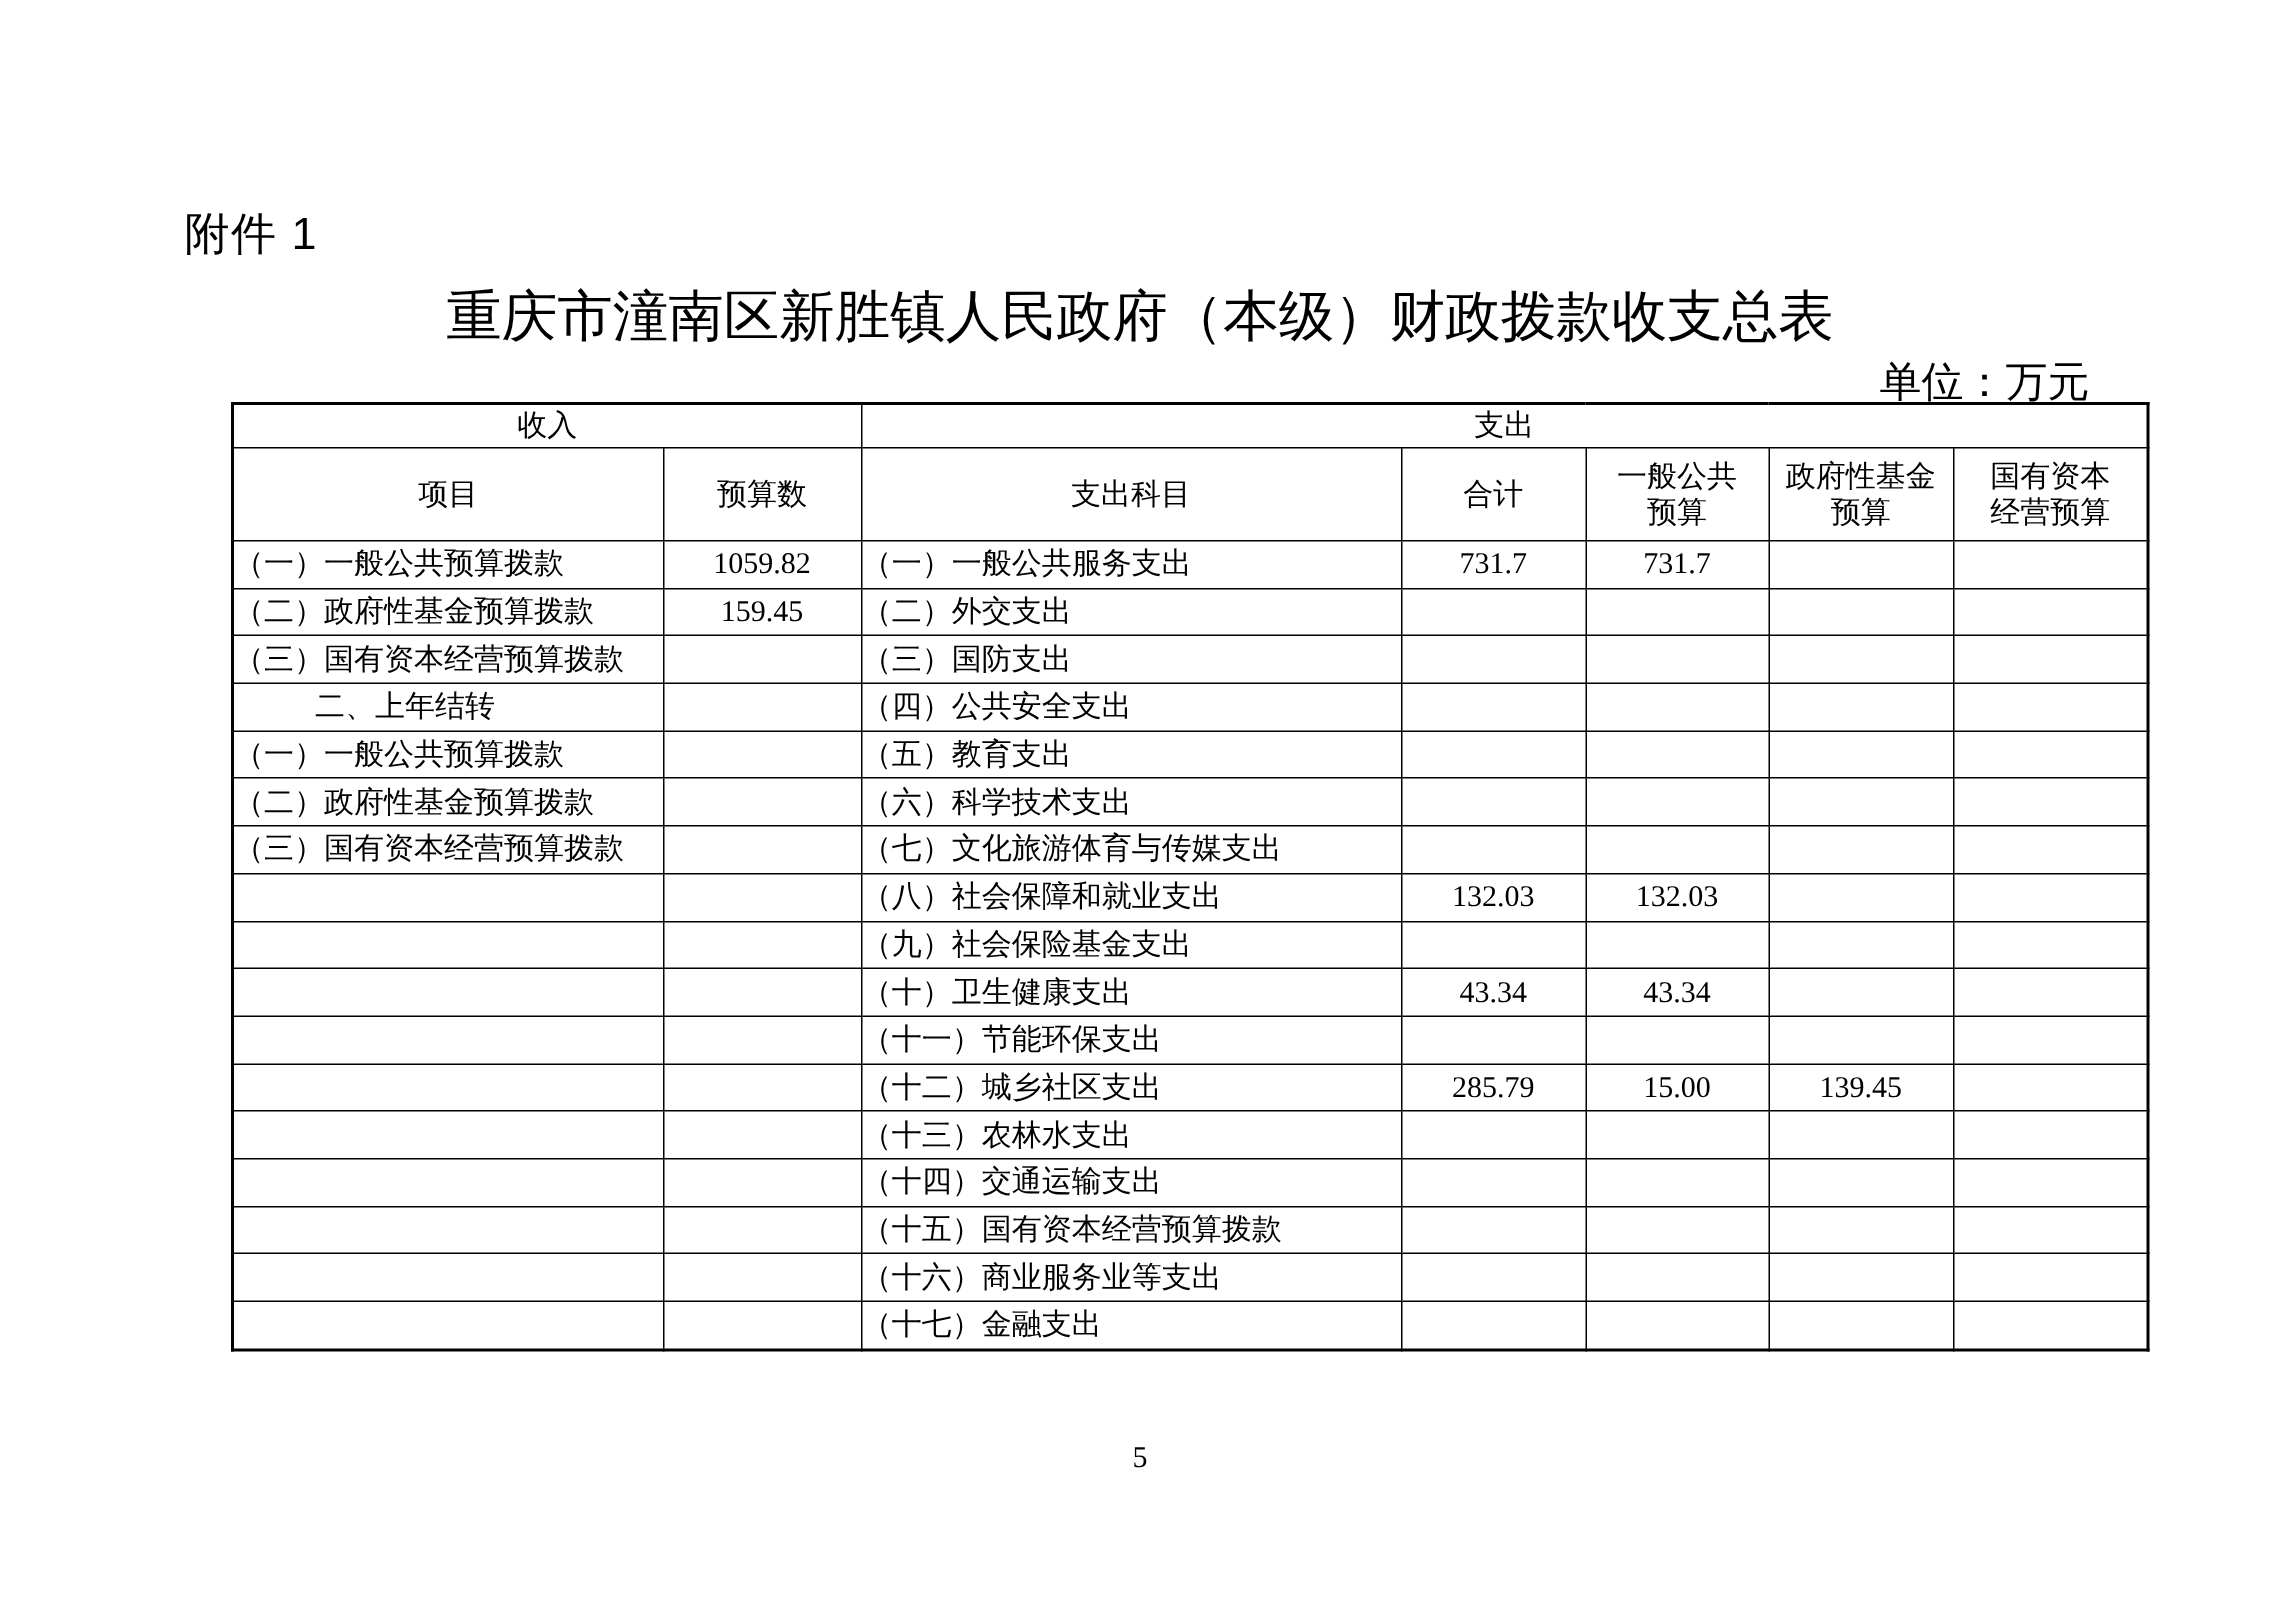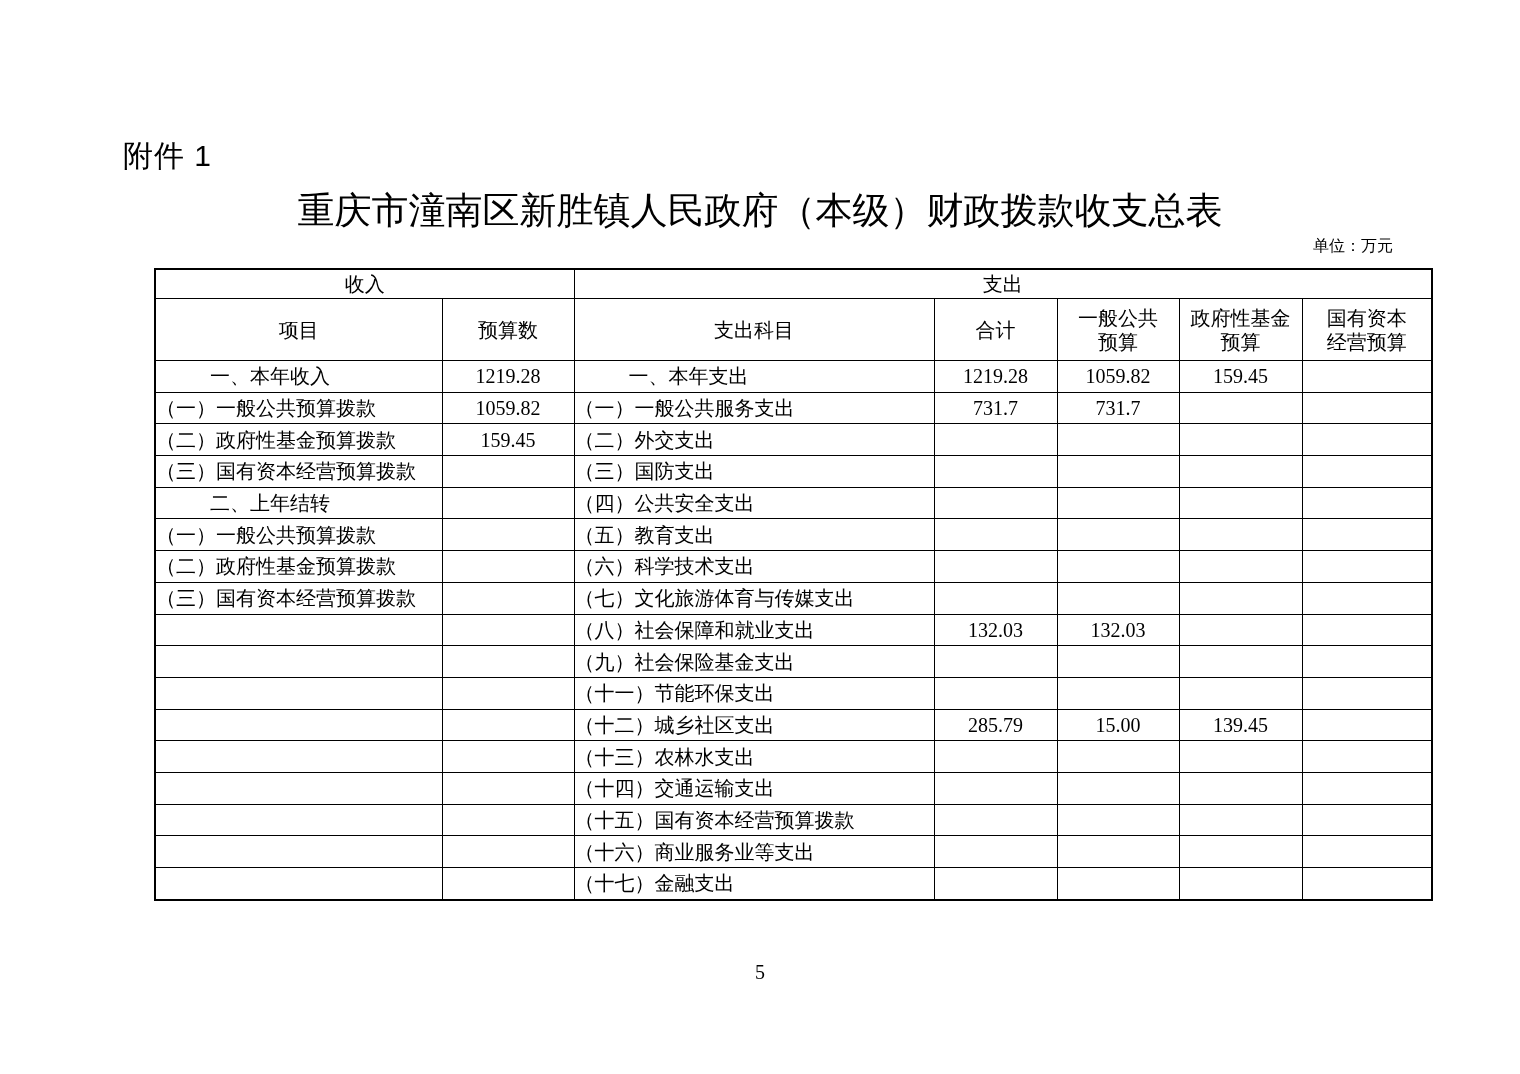--- a/index.html
+++ b/index.html
@@ -28,21 +28,21 @@
     text-align: center;
     font-size: 37px;
     font-weight: normal;
     font-family: "Liberation Sans", "DejaVu Sans", sans-serif;
     white-space: nowrap;
   }
   .unit-label {
     position: absolute;
     right: 127px;
     top: 236px;
-    font-size: 16px;
+    font-size: 28px;
   }
   table.budget {
     position: absolute;
     left: 121px;
     top: 268px;
     width: 1277px;
     border-collapse: collapse;
     table-layout: fixed;
     font-size: 20px;
     border: 2px solid #000;
@@ -104,29 +104,20 @@
         <td>一般公共
 预算</td>
         <td>政府性基金
 预算</td>
         <td>国有资本
 经营预算</td>
       </tr>
     </thead>
     <tbody class="data">
         <tr>
-          <td class="item indent">一、本年收入</td>
-          <td class="num">1219.28</td>
-          <td class="item indent">一、本年支出</td>
-          <td class="num">1219.28</td>
-          <td class="num">1059.82</td>
-          <td class="num">159.45</td>
-          <td class="num"></td>
-        </tr>
-        <tr>
           <td class="item">（一）一般公共预算拨款</td>
           <td class="num">1059.82</td>
           <td class="item">（一）一般公共服务支出</td>
           <td class="num">731.7</td>
           <td class="num">731.7</td>
           <td class="num"></td>
           <td class="num"></td>
         </tr>
         <tr>
           <td class="item">（二）政府性基金预算拨款</td>
@@ -196,20 +187,29 @@
           <td class="num"></td>
           <td class="item">（九）社会保险基金支出</td>
           <td class="num"></td>
           <td class="num"></td>
           <td class="num"></td>
           <td class="num"></td>
         </tr>
         <tr>
           <td class="item"></td>
           <td class="num"></td>
+          <td class="item">（十）卫生健康支出</td>
+          <td class="num">43.34</td>
+          <td class="num">43.34</td>
+          <td class="num"></td>
+          <td class="num"></td>
+        </tr>
+        <tr>
+          <td class="item"></td>
+          <td class="num"></td>
           <td class="item">（十一）节能环保支出</td>
           <td class="num"></td>
           <td class="num"></td>
           <td class="num"></td>
           <td class="num"></td>
         </tr>
         <tr>
           <td class="item"></td>
           <td class="num"></td>
           <td class="item">（十二）城乡社区支出</td>

